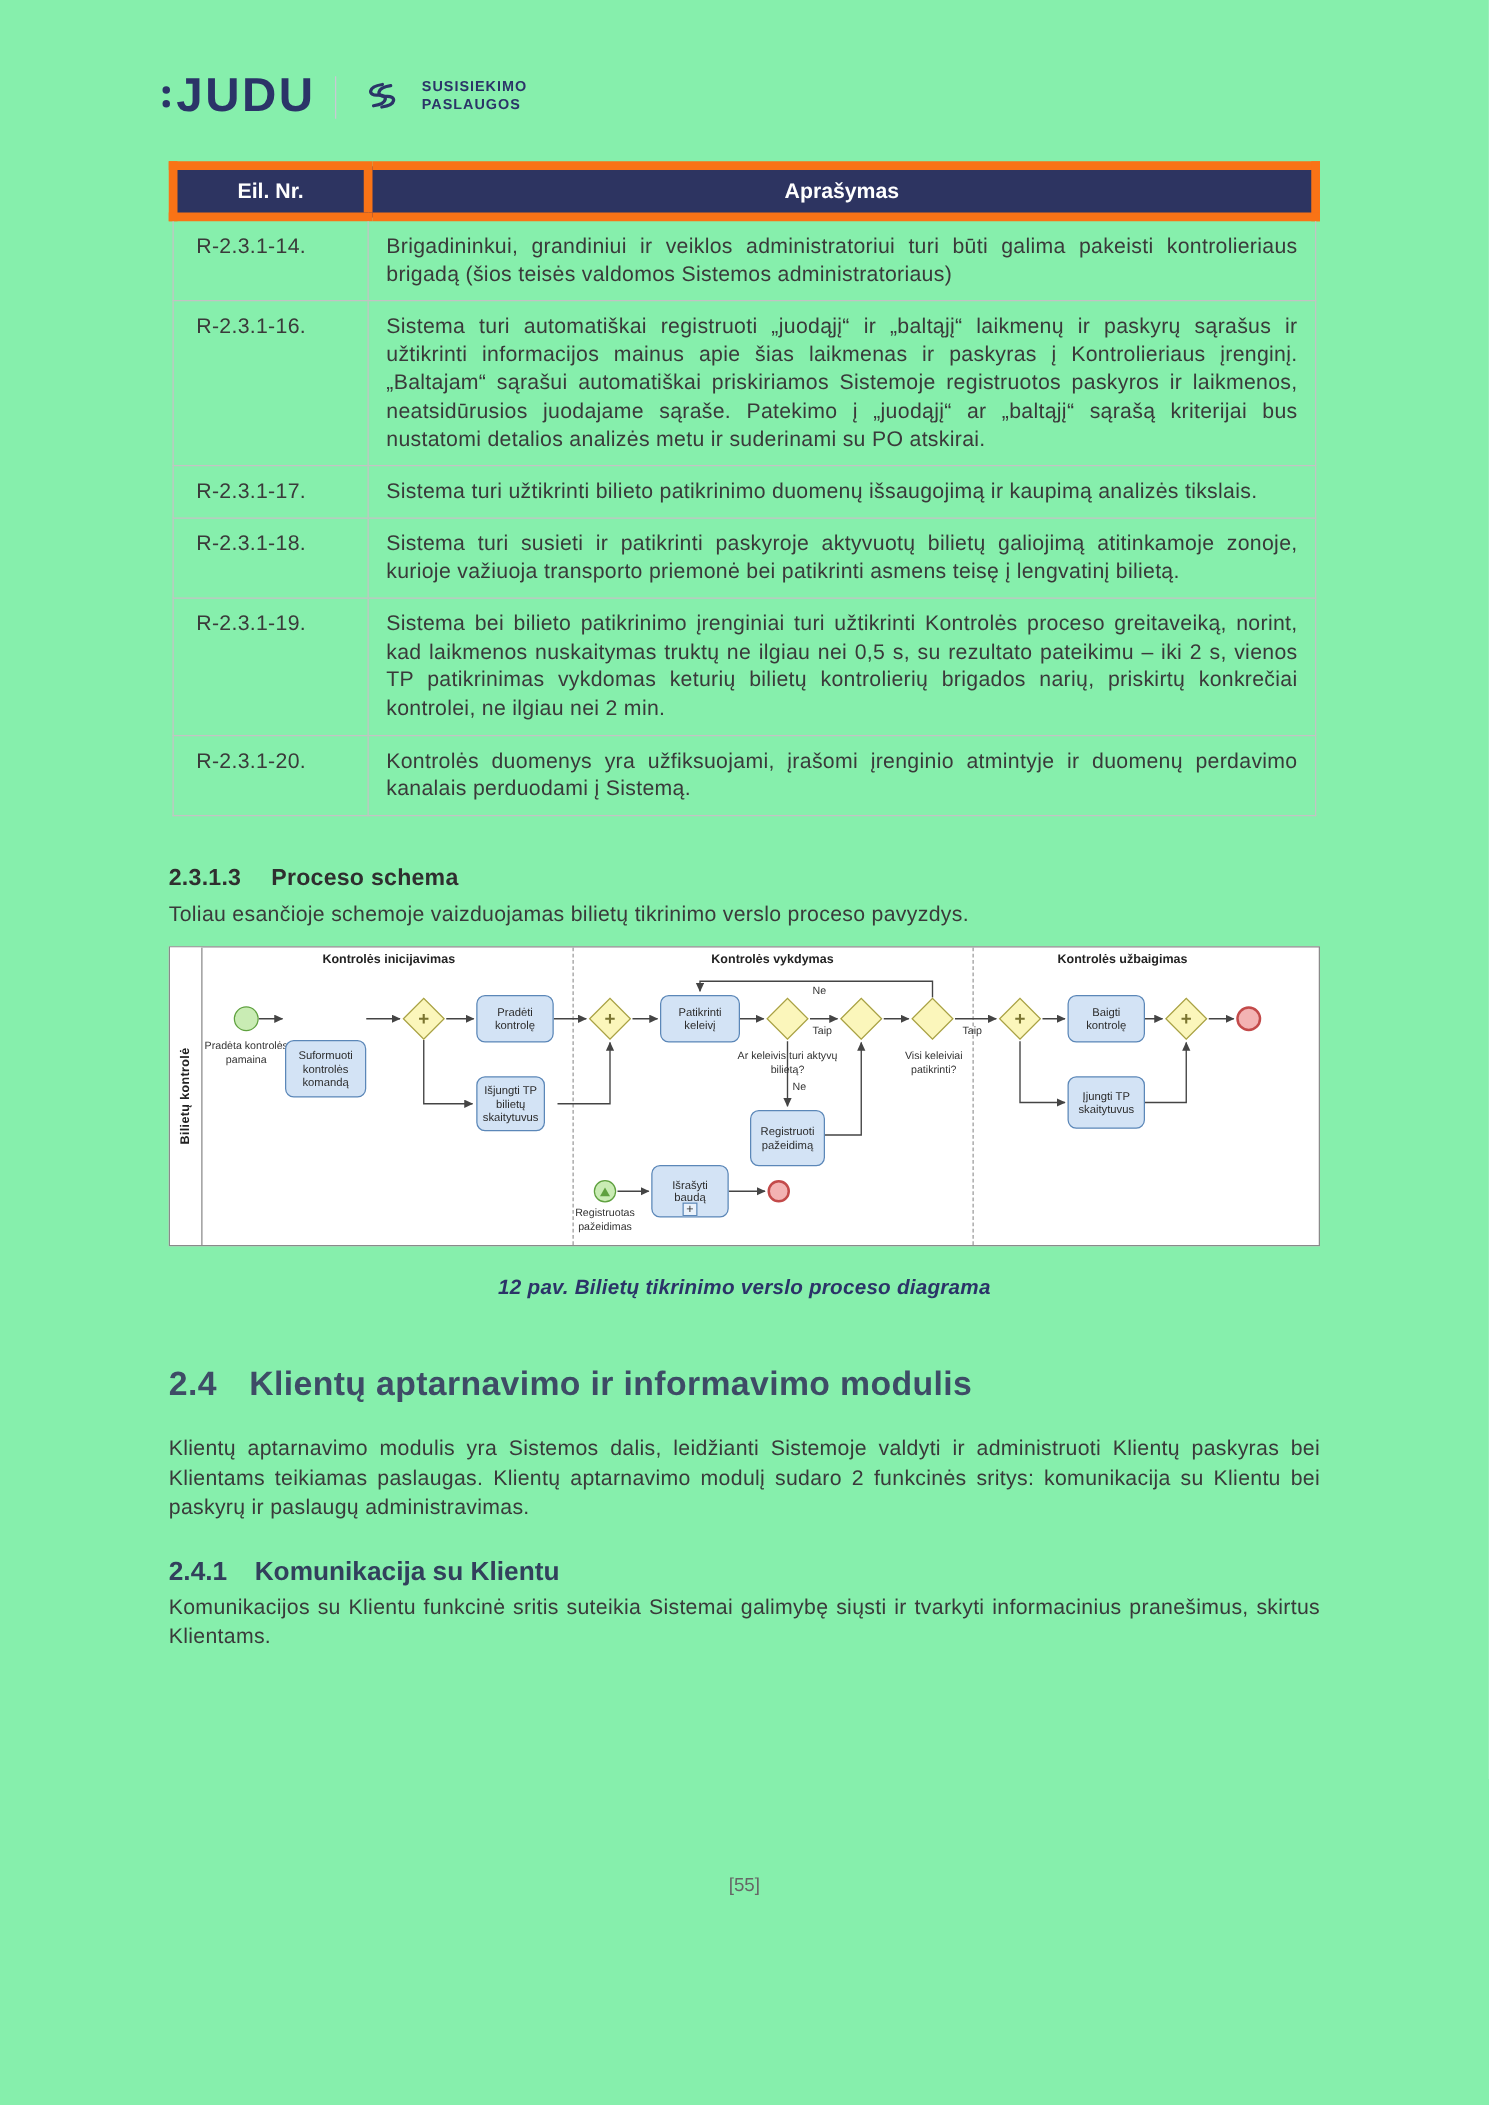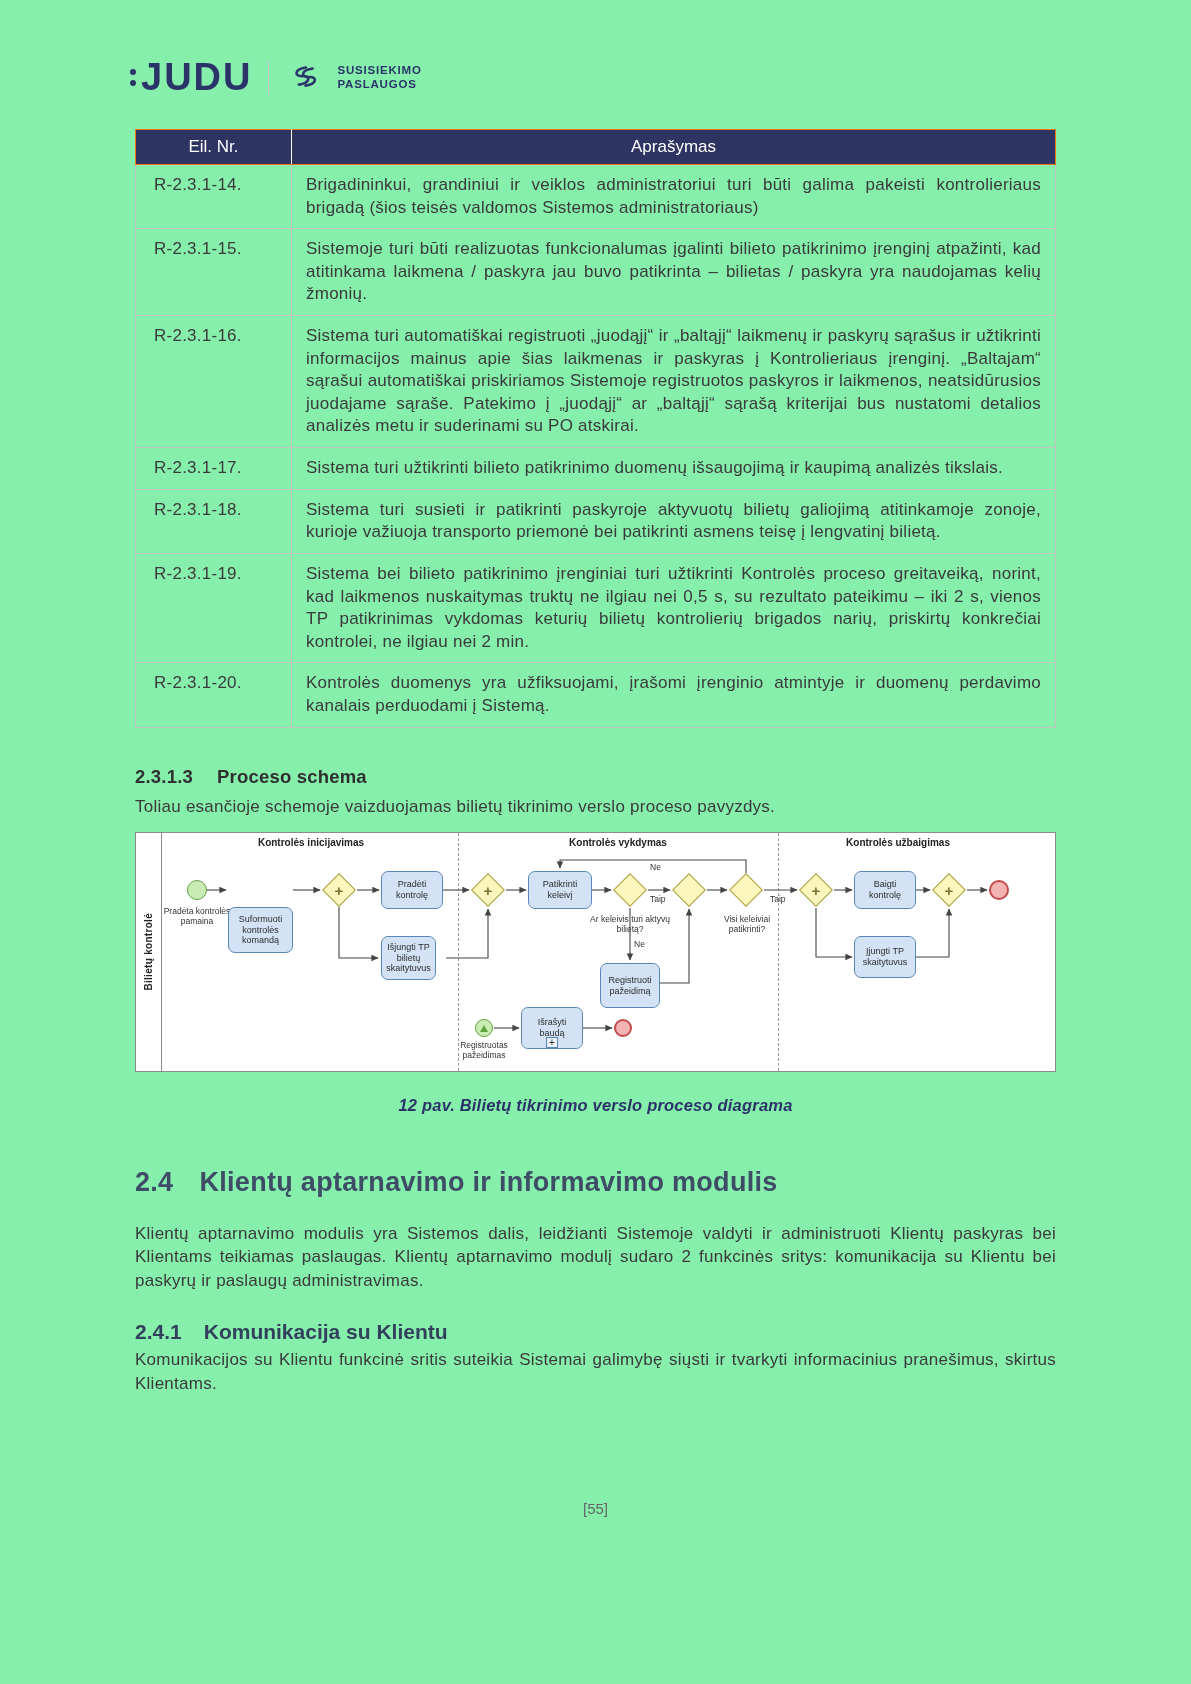--- a/index.html
+++ b/index.html
@@ -12,21 +12,21 @@
   .judu-wrap { display:flex; align-items:center; gap:5px; }
   .judu-dots { display:flex; flex-direction:column; gap:5px; }
   .judu-dots span { width:6px; height:6px; border-radius:50%; background:#2b3468; display:block; }
   .judu-text { font-size:38px; font-weight:800; color:#2b3468; letter-spacing:2px; }
   .logo-divider { width:1px; height:34px; background:#c9c9d4; }
   .ss-emblem { display:flex; align-items:center; }
   .ss-org { font-size:11.5px; font-weight:700; color:#2b3468; letter-spacing:0.8px; line-height:1.2; }
 
   
   .req-table { width:100%; border-collapse:collapse; margin-top:30px; font-size:17px; color:#3a3a3a; table-layout:fixed; }
-  .req-table th { background:#2d3461; color:#fff; font-size:17px; font-weight:400; padding:7px 8px; border:1px solid #f97316; }
+  .req-table th { background:#2d3461; color:#fff; font-size:17px; font-weight:700; padding:7px 8px; border:7px solid #f97316; }
   .req-table th.col-id { width:156px; border-right:1px solid #ffffff; }
   .req-table td { border:1px solid #c3c3c3; padding:9px 14px; vertical-align:top; line-height:1.33; letter-spacing:0.25px; }
   .req-table td.id-cell { padding-left:18px; }
   .req-table td.desc-cell { text-align:justify; }
 
   
   .h-sub { margin-top:38px; font-size:18.5px; color:#2f2f2f; font-weight:600; letter-spacing:0.2px; }
   .h-sub .h-num { margin-right:24px; font-weight:700; }
   .para { margin-top:7px; font-size:17px; color:#3a3a3a; line-height:1.38; text-align:justify; letter-spacing:0.25px; }
   .h2 { margin-top:52px; font-size:27px; color:#3e4c66; font-weight:600; letter-spacing:0.3px; }
@@ -93,24 +93,20 @@
       <thead>
         <tr>
           <th class="col-id">Eil. Nr.</th>
           <th>Aprašymas</th>
         </tr>
       </thead>
       <tbody>
         <tr>
           <td class="id-cell">R-2.3.1-14.</td>
           <td class="desc-cell">Brigadininkui, grandiniui ir veiklos administratoriui turi būti galima pakeisti kontrolieriaus brigadą (šios teisės valdomos Sistemos administratoriaus)</td>
-        </tr>
-        <tr>
-          <td class="id-cell">R-2.3.1-15.</td>
-          <td class="desc-cell">Sistemoje turi būti realizuotas funkcionalumas įgalinti bilieto patikrinimo įrenginį atpažinti, kad atitinkama laikmena / paskyra jau buvo patikrinta – bilietas / paskyra yra naudojamas kelių žmonių.</td>
         </tr>
         <tr>
           <td class="id-cell">R-2.3.1-16.</td>
           <td class="desc-cell">Sistema turi automatiškai registruoti „juodąjį“ ir „baltąjį“ laikmenų ir paskyrų sąrašus ir užtikrinti informacijos mainus apie šias laikmenas ir paskyras į Kontrolieriaus įrenginį. „Baltajam“ sąrašui automatiškai priskiriamos Sistemoje registruotos paskyros ir laikmenos, neatsidūrusios juodajame sąraše. Patekimo į „juodąjį“ ar „baltąjį“ sąrašą kriterijai bus nustatomi detalios analizės metu ir suderinami su PO atskirai.</td>
         </tr>
         <tr>
           <td class="id-cell">R-2.3.1-17.</td>
           <td class="desc-cell">Sistema turi užtikrinti bilieto patikrinimo duomenų išsaugojimą ir kaupimą analizės tikslais.</td>
         </tr>
         <tr>

